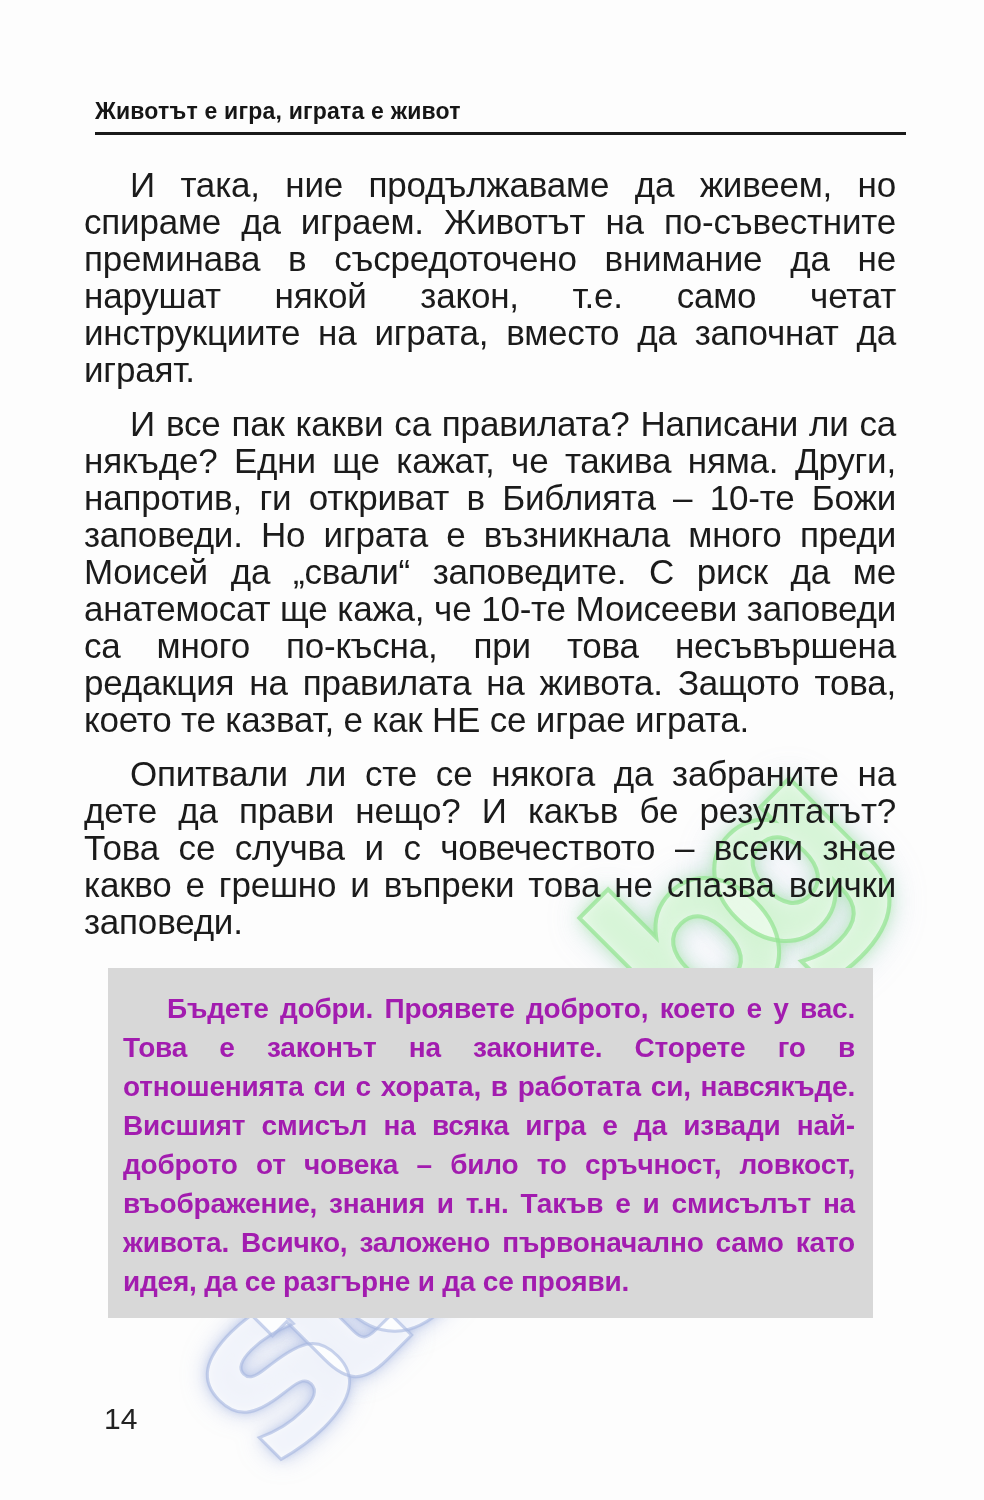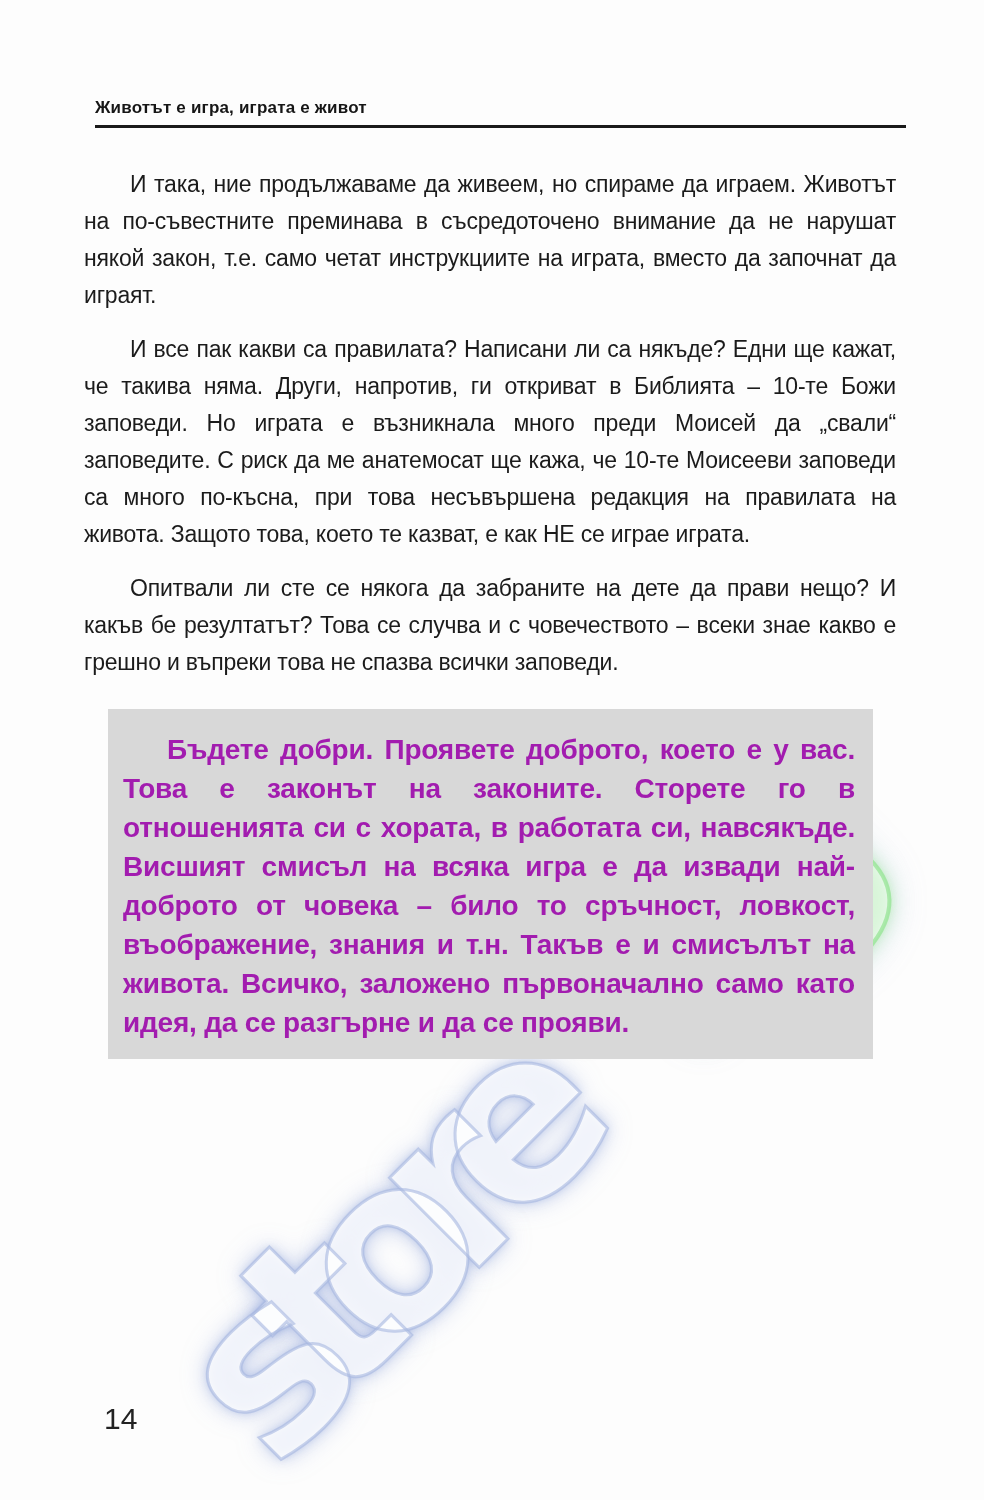--- a/index.html
+++ b/index.html
@@ -14,21 +14,21 @@
   }
   
   .header-wrap {
     position: absolute;
     left: 95px;
     right: 78px;
     top: 98px;
     z-index: 4;
   }
   .running-head {
-    font-size: 17px;
+    font-size: 23px;
     font-weight: bold;
     letter-spacing: 0.2px;
     color: #161616;
   }
   .header-rule {
     margin-top: 7px;
     height: 3px;
     background: #1a1a1a;
   }
   
@@ -36,21 +36,21 @@
     position: absolute;
     left: 84px;
     top: 166px;
     width: 812px;
     z-index: 4;
   }
   .body-col p.bodypar {
     position: relative;
     z-index: 4;
     margin: 0 0 17px 0;
-    font-size: 23px;
+    font-size: 35px;
     line-height: 37px;
     text-align: justify;
     text-indent: 46px;
     letter-spacing: -0.2px;
   }
   .body-col p.bodypar em { font-style: italic; }
   
   .quote-box {
     position: relative;
     margin: 28px 0 0 24px;

